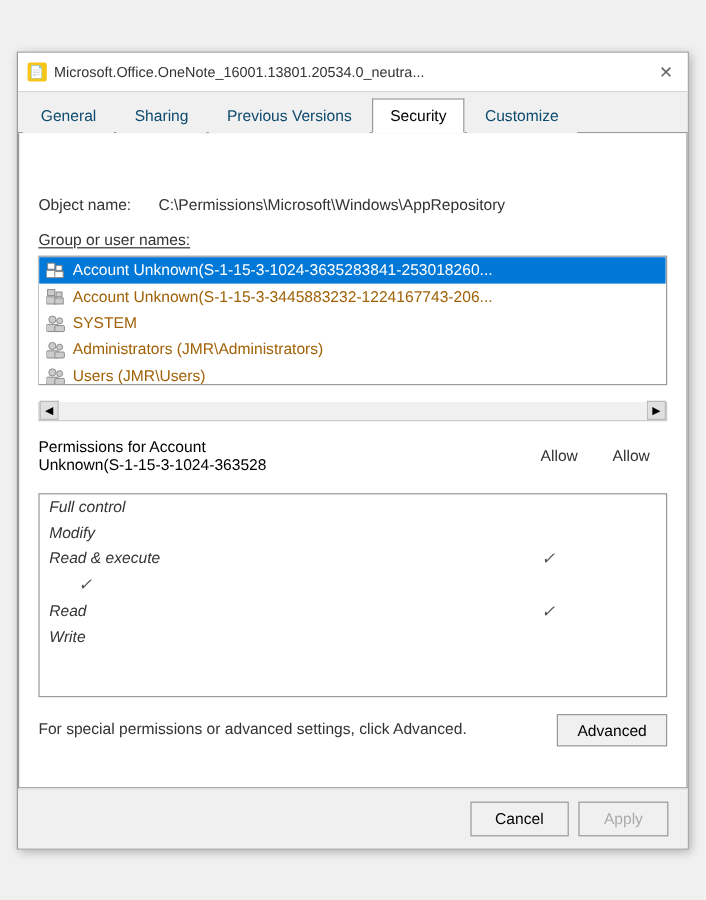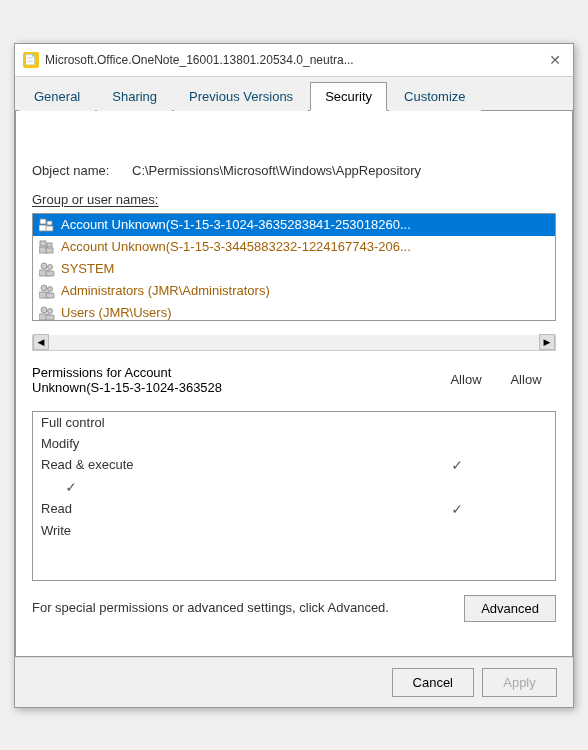--- a/index.html
+++ b/index.html
@@ -199,20 +199,21 @@
       overflow-x: hidden;
       margin-bottom: 14px;
     }
     .perm-row {
       display: flex;
       align-items: center;
       padding: 3px 8px;
       font-size: 13px;
       color: #333;
       border-bottom: none;
+      font-style: italic;
     }
     .perm-label {
       flex: 1;
     }
     .perm-allow {
       width: 60px;
       text-align: center;
       color: #888;
       font-size: 14px;
     }

